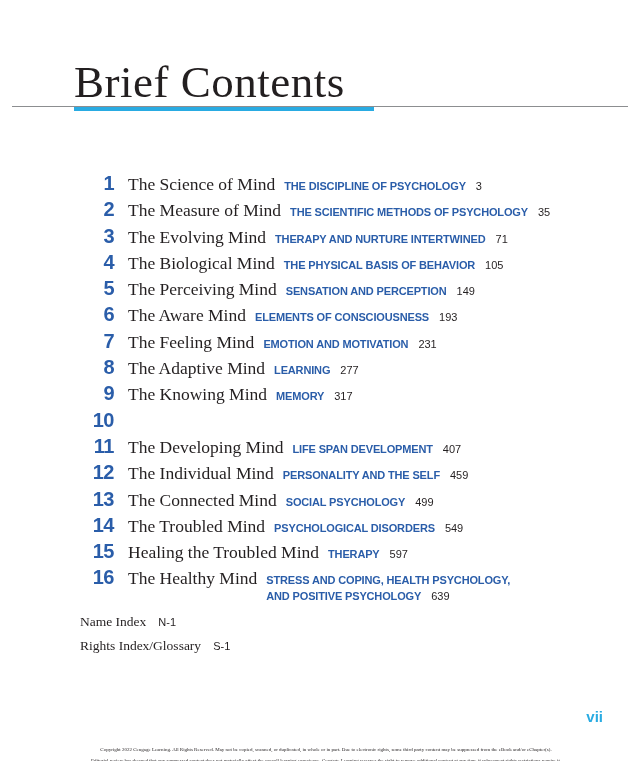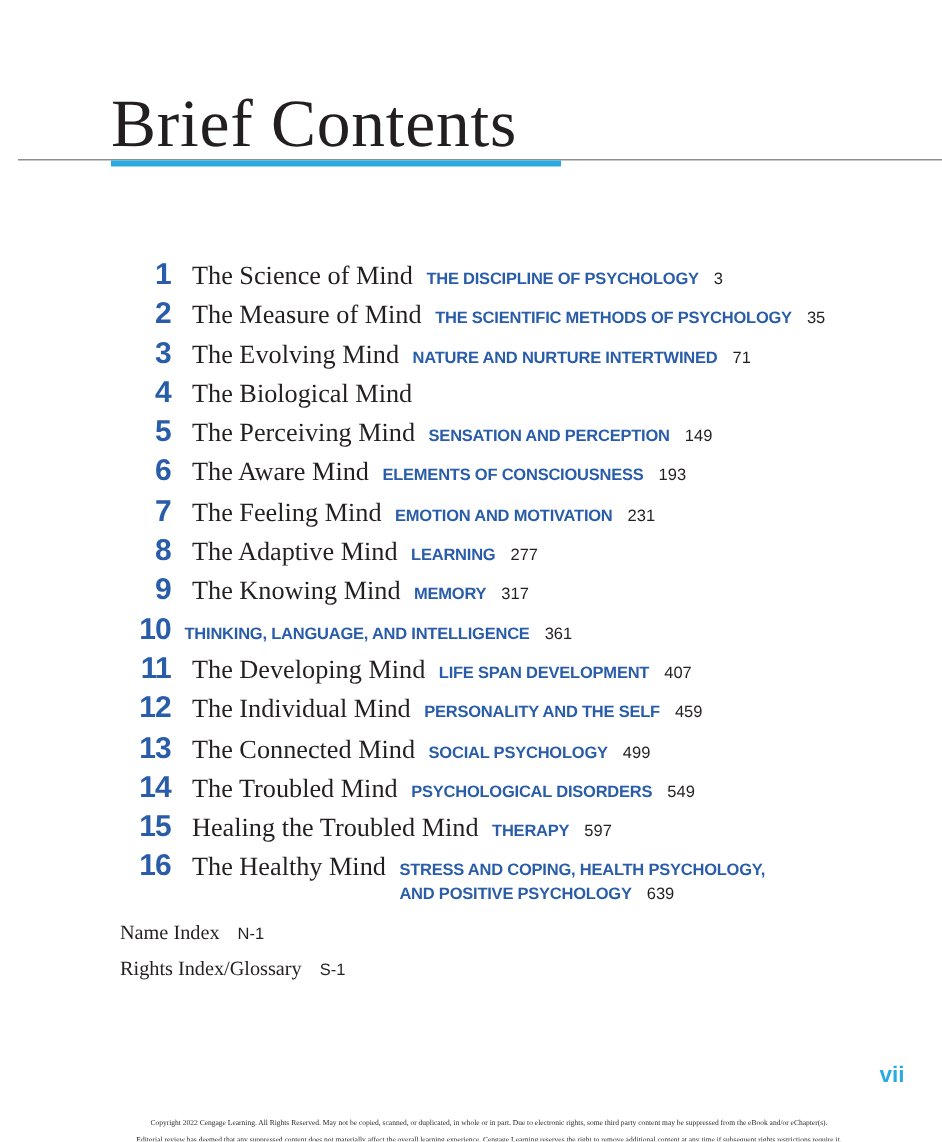--- a/index.html
+++ b/index.html
@@ -159,26 +159,27 @@
 
     <div class="toc-row">
       <span class="ch-num">2</span>
       <span class="ch-title">The Measure of Mind</span>
       <span class="ch-subblock"><span>THE SCIENTIFIC METHODS OF PSYCHOLOGY</span><span class="ch-page">35</span></span>
     </div>
 
     <div class="toc-row">
       <span class="ch-num">3</span>
       <span class="ch-title">The Evolving Mind</span>
-      <span class="ch-subblock"><span>NATURE AND NURTURE INTERTWINED</span><span class="ch-page">71</span></span>
+      <span class="ch-subblock"><span>THERAPY AND NURTURE INTERTWINED</span><span class="ch-page">71</span></span>
     </div>
 
     <div class="toc-row">
       <span class="ch-num">4</span>
       <span class="ch-title">The Biological Mind</span>
+      <span class="ch-subblock"><span>THE PHYSICAL BASIS OF BEHAVIOR</span><span class="ch-page">105</span></span>
     </div>
 
     <div class="toc-row">
       <span class="ch-num">5</span>
       <span class="ch-title">The Perceiving Mind</span>
       <span class="ch-subblock"><span>SENSATION AND PERCEPTION</span><span class="ch-page">149</span></span>
     </div>
 
     <div class="toc-row">
       <span class="ch-num">6</span>
@@ -199,21 +200,20 @@
     </div>
 
     <div class="toc-row">
       <span class="ch-num">9</span>
       <span class="ch-title">The Knowing Mind</span>
       <span class="ch-subblock"><span>MEMORY</span><span class="ch-page">317</span></span>
     </div>
 
     <div class="toc-row">
       <span class="ch-num">10</span>
-      <span class="ch-subblock"><span>THINKING, LANGUAGE, AND INTELLIGENCE</span><span class="ch-page">361</span></span>
     </div>
 
     <div class="toc-row">
       <span class="ch-num">11</span>
       <span class="ch-title">The Developing Mind</span>
       <span class="ch-subblock"><span>LIFE SPAN DEVELOPMENT</span><span class="ch-page">407</span></span>
     </div>
 
     <div class="toc-row">
       <span class="ch-num">12</span>

